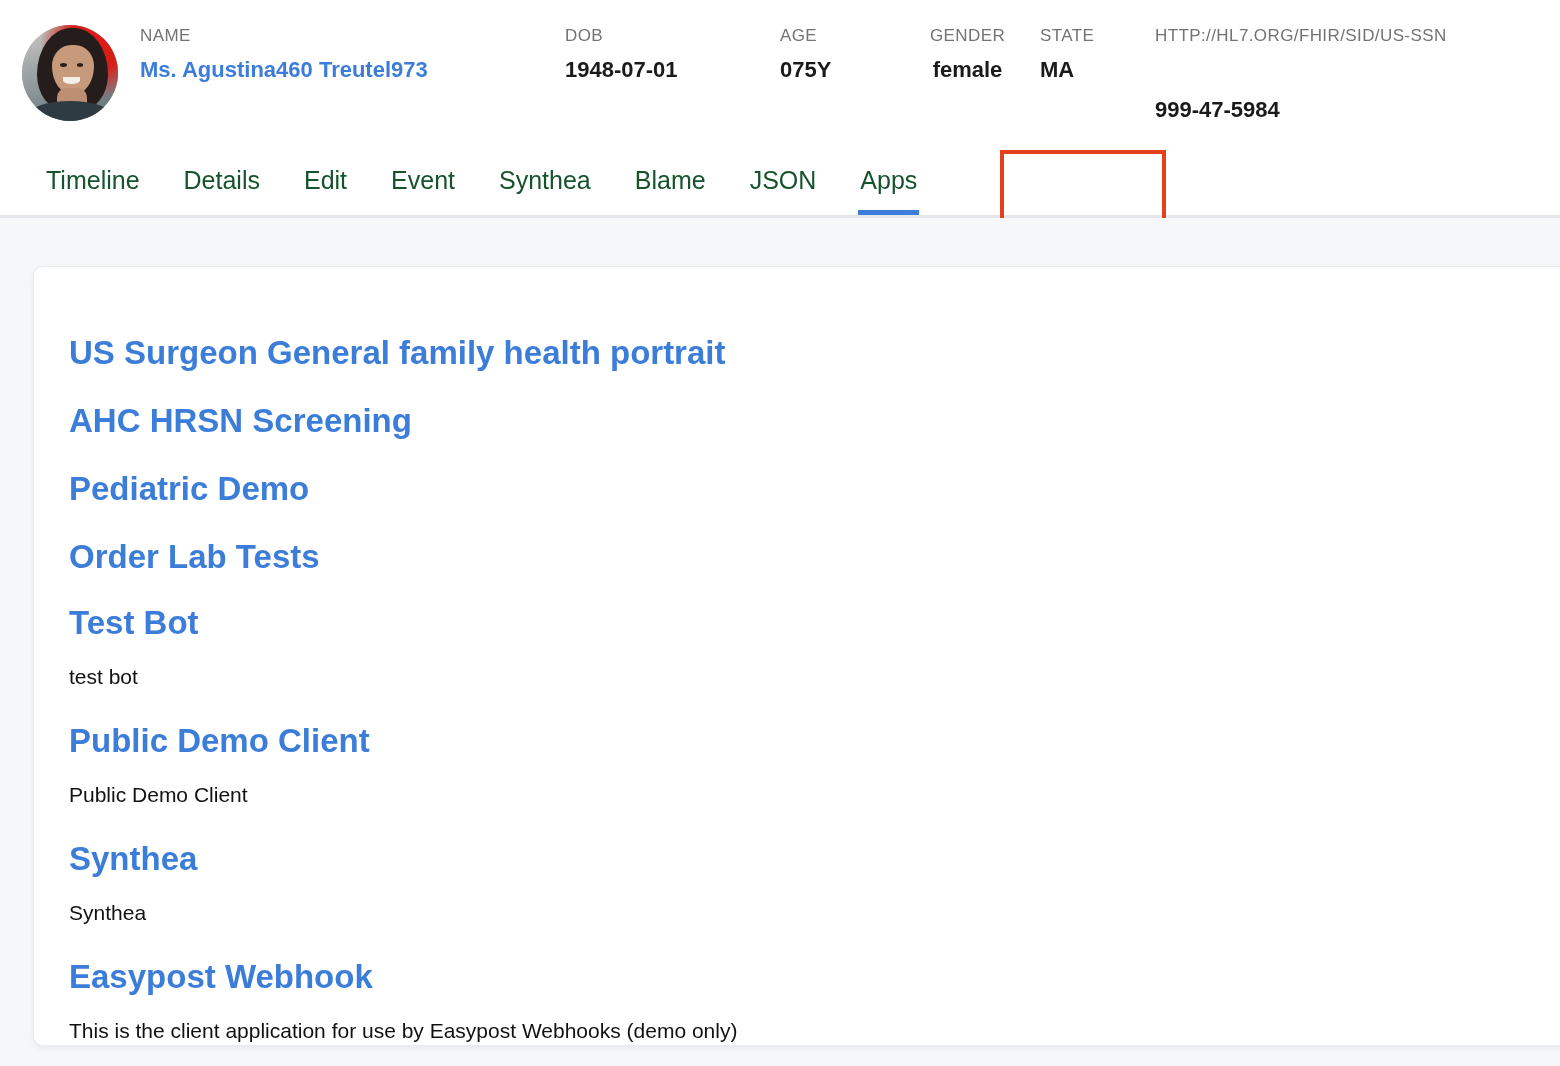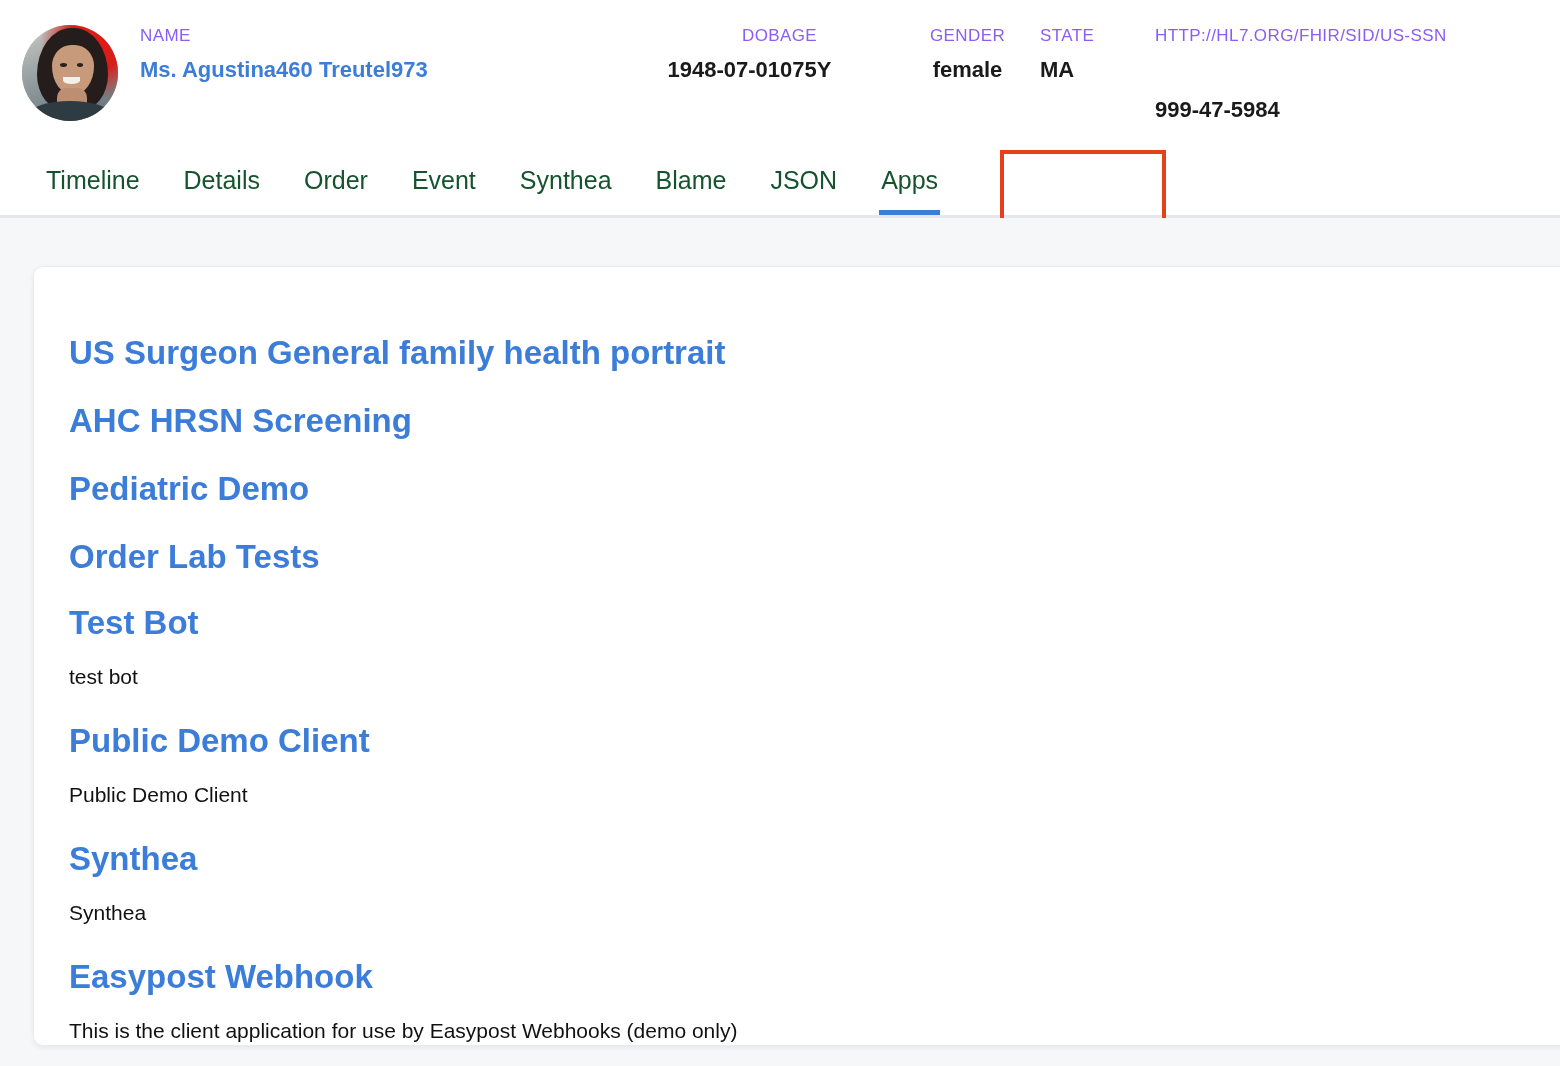--- a/index.html
+++ b/index.html
@@ -85,37 +85,37 @@
   #header-fields {
     display: flex;
     align-items: flex-start;
     margin-left: 22px;
     padding-top: 6px;
   }
   .hfield { display: flex; flex-direction: column; }
   .hfield .hlabel {
     font-size: 17px;
     letter-spacing: 0.4px;
-    color: #8b5cf6;
+    color: #737373;
     font-weight: 400;
     line-height: 20px;
     white-space: nowrap;
   }
   .hfield .hvalue {
     margin-top: 8px;
     font-size: 22px;
     font-weight: 700;
     color: #1a1a1a;
     line-height: 32px;
     white-space: nowrap;
   }
   .hfield .hvalue.link { color: #3b7dd8; }
 
   #f-name  { width: 425px; }
-  #f-dob   { width: 215px; align-items: flex-end; }
+  #f-dob   { width: 215px; }
   #f-age   { width: 115px; }
   #f-gender{ width: 145px; text-align: center; }
   #f-state { width: 115px; }
   #f-ssn   { width: auto; gap: 40px; }
 
   
   #tab-bar {
     position: relative;
     height: 73px;
     background: #ffffff;
@@ -238,21 +238,21 @@
       <span class="hlabel">HTTP://HL7.ORG/FHIR/SID/US-SSN</span>
       <span class="hvalue">999-47-5984</span>
     </div>
 
   </div>
 </div>
 
 <div id="tab-bar">
   <div class="tab">Timeline</div>
   <div class="tab">Details</div>
-  <div class="tab">Order</div>
+  <div class="tab">Edit</div>
   <div class="tab">Event</div>
   <div class="tab">Synthea</div>
   <div class="tab">Blame</div>
   <div class="tab">JSON</div>
   <div class="tab active">Apps</div>
   <div id="tab-highlight"></div>
 </div>
 
 <div id="page-body">
   <div id="apps-card">

